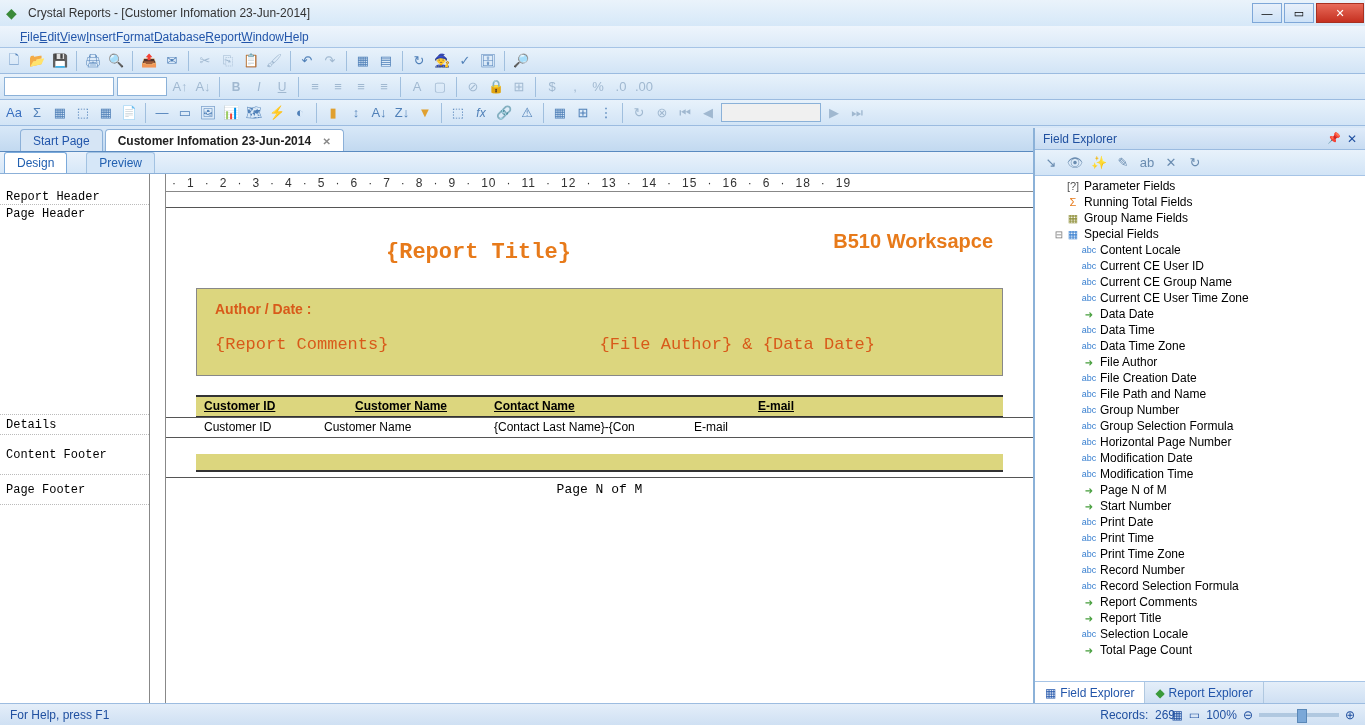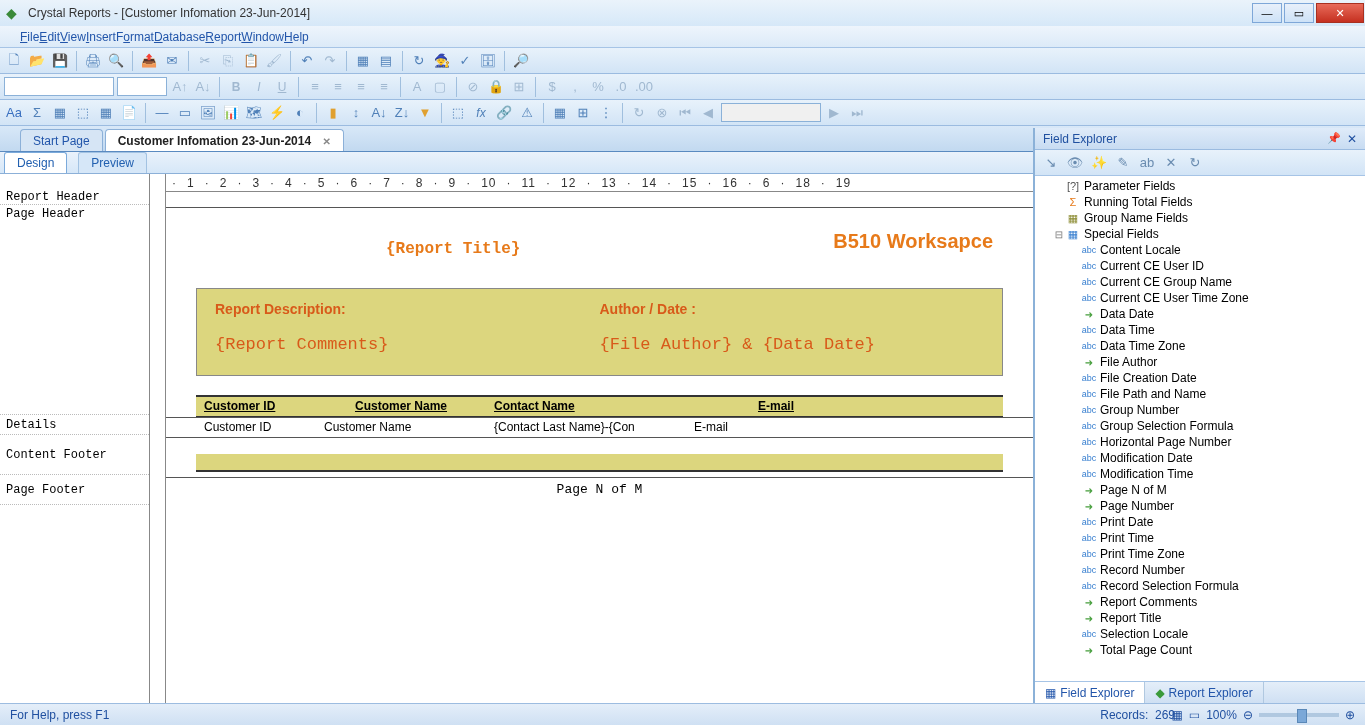--- a/index.html
+++ b/index.html
@@ -27,38 +27,38 @@
 
 
 .tabbar { height: 26px; background: linear-gradient(#d8e8f8,#c2d9f0); display: flex; align-items: flex-end; padding-left: 20px; border-bottom: 1px solid #5a8ac0; }
 .tabbar .tab { padding: 4px 12px 3px; background: #d6e5f5; border: 1px solid #8cb0d8; border-bottom: none; border-radius: 4px 4px 0 0; margin-right: 2px; color: #2255aa; position: relative; }
 .tabbar .tab.active { background: #fff; font-weight: bold; color: #222; }
 .tabbar .tab .close { margin-left: 8px; font-size: 10px; color: #888; }
 
 
 .content { position: absolute; top: 152px; left: 0; right: 332px; bottom: 22px; background: #5288be; display: flex; flex-direction: column; }
 .subtabs { height: 22px; background: linear-gradient(#eaf2fb,#d6e7f8); display: flex; align-items: flex-end; border-bottom: 1px solid #8cb0d8; padding-left: 4px; }
-.subtabs .stab { padding: 3px 12px; border: 1px solid #a2c2e2; border-bottom: none; background: #d6e7f8; color: #2260b0; border-radius: 3px 3px 0 0; margin-right: 11px; }
+.subtabs .stab { padding: 3px 12px; border: 1px solid #a2c2e2; border-bottom: none; background: #d6e7f8; color: #2260b0; border-radius: 3px 3px 0 0; margin-right: 19px; }
 .subtabs .stab.active { background: #fff; border-color: #7baadb; color: #2260b0; }
 
 .design-area { flex: 1; display: flex; background: #5a90c4; overflow: hidden; }
 .section-labels { width: 150px; background: #fff; border-right: 1px solid #888; }
 .section-labels .seclabel { height: 21px; padding: 2px 6px; font-family: "Courier New", monospace; font-size: 12px; border-bottom: 1px dotted #bbb; display: flex; align-items: center; }
 .section-labels .pusher { height: 10px; }
 
 .ruler-v { width: 16px; background: #fff; border-right: 1px solid #888; position: relative; }
 
 .canvas-wrap { flex: 1; background: #fff; position: relative; overflow: hidden; }
 .ruler-h { height: 18px; background: #fff; border-bottom: 1px solid #888; display: flex; align-items: center; padding-left: 6px; font-size: 10px; letter-spacing: 1px; color: #333; }
 .ruler-h span { margin-right: 10px; }
 
 .sections { position: relative; }
 .section { position: relative; border-bottom: 1px solid #555; }
 
-.report-title { position: absolute; left: 220px; top: 32px; font-family: "Courier New", monospace; font-size: 16px; font-weight: bold; color: #e77a1a; }
+.report-title { position: absolute; left: 220px; top: 32px; font-family: "Courier New", monospace; font-size: 22px; font-weight: bold; color: #e77a1a; }
 .workspace-label { position: absolute; right: 40px; top: 22px; font-size: 20px; font-weight: bold; color: #e77a1a; }
 
 .info-box { position: absolute; left: 30px; right: 30px; background: #dcd67e; border: 1px solid #888; padding: 12px 18px; }
 .info-box .lbl { color: #d85a1a; font-weight: bold; font-size: 14px; }
 .info-box .fld { color: #d85a1a; font-family: "Courier New", monospace; font-size: 17px; }
 .info-box .row { display: flex; }
 .info-box .cell { flex: 1; }
 
 .table-header-row { position: absolute; left: 30px; right: 30px; bottom: 0; height: 22px; background: #dcd67e; border-top: 2px solid #333; border-bottom: 1px double #333; display: flex; font-family: "Courier New", monospace; font-size: 12px; }
 .table-header-row span { text-decoration: underline; font-weight: bold; padding: 2px 8px; }
@@ -299,21 +299,20 @@
           <span>·</span>
           <span>19</span>
       </div>
       <div class="sections">
         <div class="section" style="height:16px"></div>
         <div class="section" style="height:210px">
           <div class="report-title">{Report Title}</div>
           <div class="workspace-label">B510 Worksapce</div>
           <div class="info-box" style="top:80px;height:88px">
             <div class="row" style="margin-bottom:18px">
-              <div class="cell lbl">Report Description:</div>
               <div class="cell lbl">Author / Date :</div>
             </div>
             <div class="row">
               <div class="cell fld">{Report Comments}</div>
               <div class="cell fld">{File Author} &amp; {Data Date}</div>
             </div>
           </div>
           <div class="table-header-row">
             <span style="width:120px">Customer ID</span>
             <span style="width:170px;text-align:center">Customer Name</span>
@@ -436,21 +435,21 @@
         <div class="tree-item l2">
           <span class="icon field-abc">abc</span>
           <span>Modification Time</span>
         </div>
         <div class="tree-item l2">
           <span class="icon field-arrow">➜</span>
           <span>Page N of M</span>
         </div>
         <div class="tree-item l2">
           <span class="icon field-arrow">➜</span>
-          <span>Page Number</span>
+          <span>Start Number</span>
         </div>
         <div class="tree-item l2">
           <span class="icon field-abc">abc</span>
           <span>Print Date</span>
         </div>
         <div class="tree-item l2">
           <span class="icon field-abc">abc</span>
           <span>Print Time</span>
         </div>
         <div class="tree-item l2">

